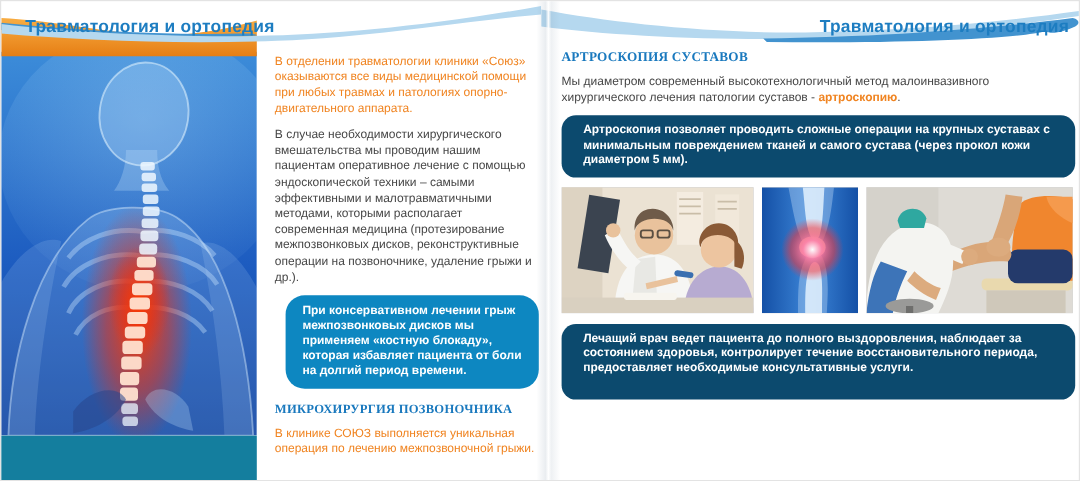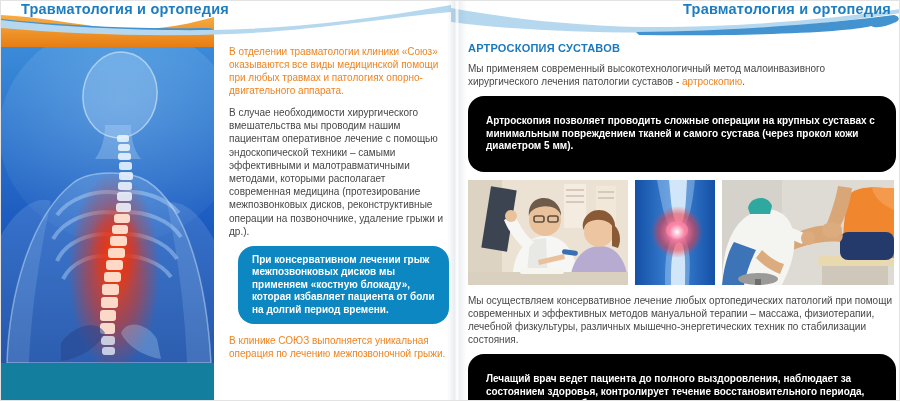--- a/index.html
+++ b/index.html
@@ -7,51 +7,51 @@
   body { font-family:"Liberation Sans", sans-serif; }
   .page {
     position:relative; width:900px; height:401px; background:#fff;
     overflow:hidden; border:1px solid #e3e3e3;
   }
   
   .waves { position:absolute; top:0; height:46px; width:450px; z-index:2; }
   .waves.left { left:0; }
   .waves.right { left:450px; }
   .panel-title {
-    position:absolute; top:0; z-index:5; font-size:14.5px; font-weight:bold;
+    position:absolute; top:14px; z-index:5; font-size:14.5px; font-weight:bold;
     color:#1d7dc1; letter-spacing:.2px; white-space:nowrap;
   }
   .panel-title.left { left:20px; }
   .panel-title.right { right:8px; text-align:right; }
   
   .spine-image { position:absolute; left:0; top:42px; width:213px; height:320px; z-index:1; }
   .teal-bar { position:absolute; left:0; top:362px; width:213px; height:39px; background:#147e9e; z-index:1; }
   
   .fold {
     position:absolute; left:446px; top:0; width:20px; height:401px; z-index:4;
     background:linear-gradient(90deg, rgba(255,255,255,0) 0%, rgba(125,145,165,.16) 38%,
       rgba(255,255,255,.95) 50%, rgba(125,145,165,.13) 62%, rgba(255,255,255,0) 100%);
     pointer-events:none;
   }
   
   .left-text { position:absolute; left:228px; top:44px; width:220px; z-index:3; }
   .right-text { position:absolute; left:467px; top:41px; width:428px; z-index:3; }
   p.body { font-size:10px; line-height:13.2px; color:#474747; margin-bottom:8px; }
   p.hl-orange { font-size:10px; font-weight:normal; line-height:13px; color:#f08421; margin-bottom:9px; }
-  h2.sec { font-size:11px; font-weight:bold; color:#1a79be; letter-spacing:.2px; margin-bottom:8px; }
+  h2.sec { font-size:11px; font-weight:bold; color:#1a79be; letter-spacing:.2px; margin-bottom:8px;font-family:Liberation Serif, serif; }
   .left-text h2.sec { font-size:10.5px; margin-top:12px; }
   
   .callout {
     color:#fff; font-weight:bold; font-size:10px; line-height:12.4px;
     border-radius:16px; padding:8px 15px;
   }
   .callout.blue { background:#0d87c1; width:211px; margin-left:9px; margin-bottom:10px; padding:8px 14px; }
-  .callout.orange { background:#000000; width:100%; margin-bottom:8px; padding:19px 18px; }
+  .callout.orange { background:#0c4a6e; width:100%; margin-bottom:8px; padding:7px 18px;border-radius:12px; }
   .callout.orange.tall { min-height:63px; margin-bottom:0; }
-  .link-orange { color:#f08421; font-weight:normal;margin-top:40px; }
+  .link-orange { color:#f08421; font-weight:bold;margin-top:40px; }
   
   .photo-row { display:flex; gap:7px; margin:2px 0 9px 0; }
   .photo { height:105px; overflow:hidden; background:#ccc; }
   .photo svg { display:block; }
   .photo.p1 { width:160px; }
   .photo.p2 { width:80px; }
   .photo.p3 { width:172px; }
 </style>
 </head>
 <body>
@@ -144,35 +144,36 @@
       <path d="M60,300 C72,282 96,276 104,290 C96,306 76,316 60,318 Z" fill="rgba(40,70,140,0.55)"></path>
       <path d="M156,296 C146,280 126,276 120,290 C128,306 146,314 160,316 Z" fill="rgba(185,218,248,0.30)"></path>
     </svg>
   </div>
   <div class="teal-bar"></div>
 
   <div class="left-text">
     <p class="hl-orange">В отделении травматологии клиники «Союз» оказываются все виды медицинской помощи при любых травмах и патологиях опорно-двигательного аппарата.</p>
     <p class="body">В случае необходимости хирургического вмешательства мы проводим нашим пациентам оперативное лечение с помощью эндоскопической техники – самыми эффективными и малотравматичными методами, которыми располагает современная медицина (протезирование межпозвонковых дисков, реконструктивные операции на позвоночнике, удаление грыжи и др.).</p>
     <div class="callout blue">При консервативном лечении грыж межпозвонковых дисков мы применяем «костную блокаду», которая избавляет пациента от боли на долгий период времени.</div>
+    <h2 class="sec">МИКРОХИРУРГИЯ ПОЗВОНОЧНИКА</h2>
     <p class="hl-orange">В клинике СОЮЗ выполняется уникальная операция по лечению межпозвоночной грыжи.</p>
 
   </div>
 
   <div class="fold"></div>
 
   <svg class="waves right" viewBox="0 0 450 46" width="450" height="46">
     <path d="M0,7 C60,18 140,27 220,26 C300,25 380,18 450,8 L450,12 C380,22 320,29 230,31 C150,33 60,29 0,21 Z" fill="#b5d8ef"></path>
     <path d="M185,31 C290,30 380,22 443,14 C449,15.5 449,19 445,21 C436,25 426,28 420,25 C400,31 300,35.5 188,34 Z" fill="#4293cf"></path>
   </svg>
   <div class="panel-title right">Травматология и ортопедия</div>
 
   <div class="right-text">
     <h2 class="sec">АРТРОСКОПИЯ СУСТАВОВ</h2>
-    <p class="body"><span>Мы применяем современный высокотехнологичный метод малоинвазивного хирургического лечения патологии суставов - </span><span class="link-orange">артроскопию</span><span>.</span></p>
+    <p class="body"><span>Мы диаметром современный высокотехнологичный метод малоинвазивного хирургического лечения патологии суставов - </span><span class="link-orange">артроскопию</span><span>.</span></p>
     <div class="callout orange">Артроскопия позволяет проводить сложные операции на крупных суставах с минимальным повреждением тканей и самого сустава (через прокол кожи диаметром 5 мм).</div>
 
     <div class="photo-row">
 
       <div class="photo p1">
         <svg viewBox="0 0 160 105" width="160" height="105">
           <rect width="160" height="105" fill="#ebe2d3"></rect>
           <rect x="0" y="0" width="34" height="105" fill="#ddd3c2"></rect>
           <rect x="96" y="4" width="22" height="44" fill="#f4ece0"></rect>
             <rect x="128" y="6" width="20" height="40" fill="#f1e8da"></rect>
@@ -254,17 +255,16 @@
           <path d="M56,44 C66,46 76,50 84,54 L80,64 C70,60 62,56 54,54 Z" fill="#f4f4f1"></path>
           <circle cx="86" cy="58" r="7" fill="#dcab7e"></circle>
           <path d="M40,70 C46,76 54,82 62,84 L58,94 C48,90 40,84 34,78 Z" fill="#dcab7e"></path>
 
           <ellipse cx="36" cy="99" rx="20" ry="6" fill="#9a9a98"></ellipse>
             <rect x="33" y="99" width="6" height="6" fill="#6e6e6c"></rect>
         </svg>
       </div>
     </div>
 
-    <p class="body">Мы осуществляем консервативное лечение любых ортопедических патологий при помощи современных и эффективных методов мануальной терапии – массажа, физиотерапии, лечебной физкультуры, различных мышечно-энергетических техник по стабилизации состояния.</p>
     <div class="callout orange tall">Лечащий врач ведет пациента до полного выздоровления, наблюдает за состоянием здоровья, контролирует течение восстановительного периода, предоставляет необходимые консультативные услуги.</div>
   </div>
 
 </div>
 
 </body></html>

